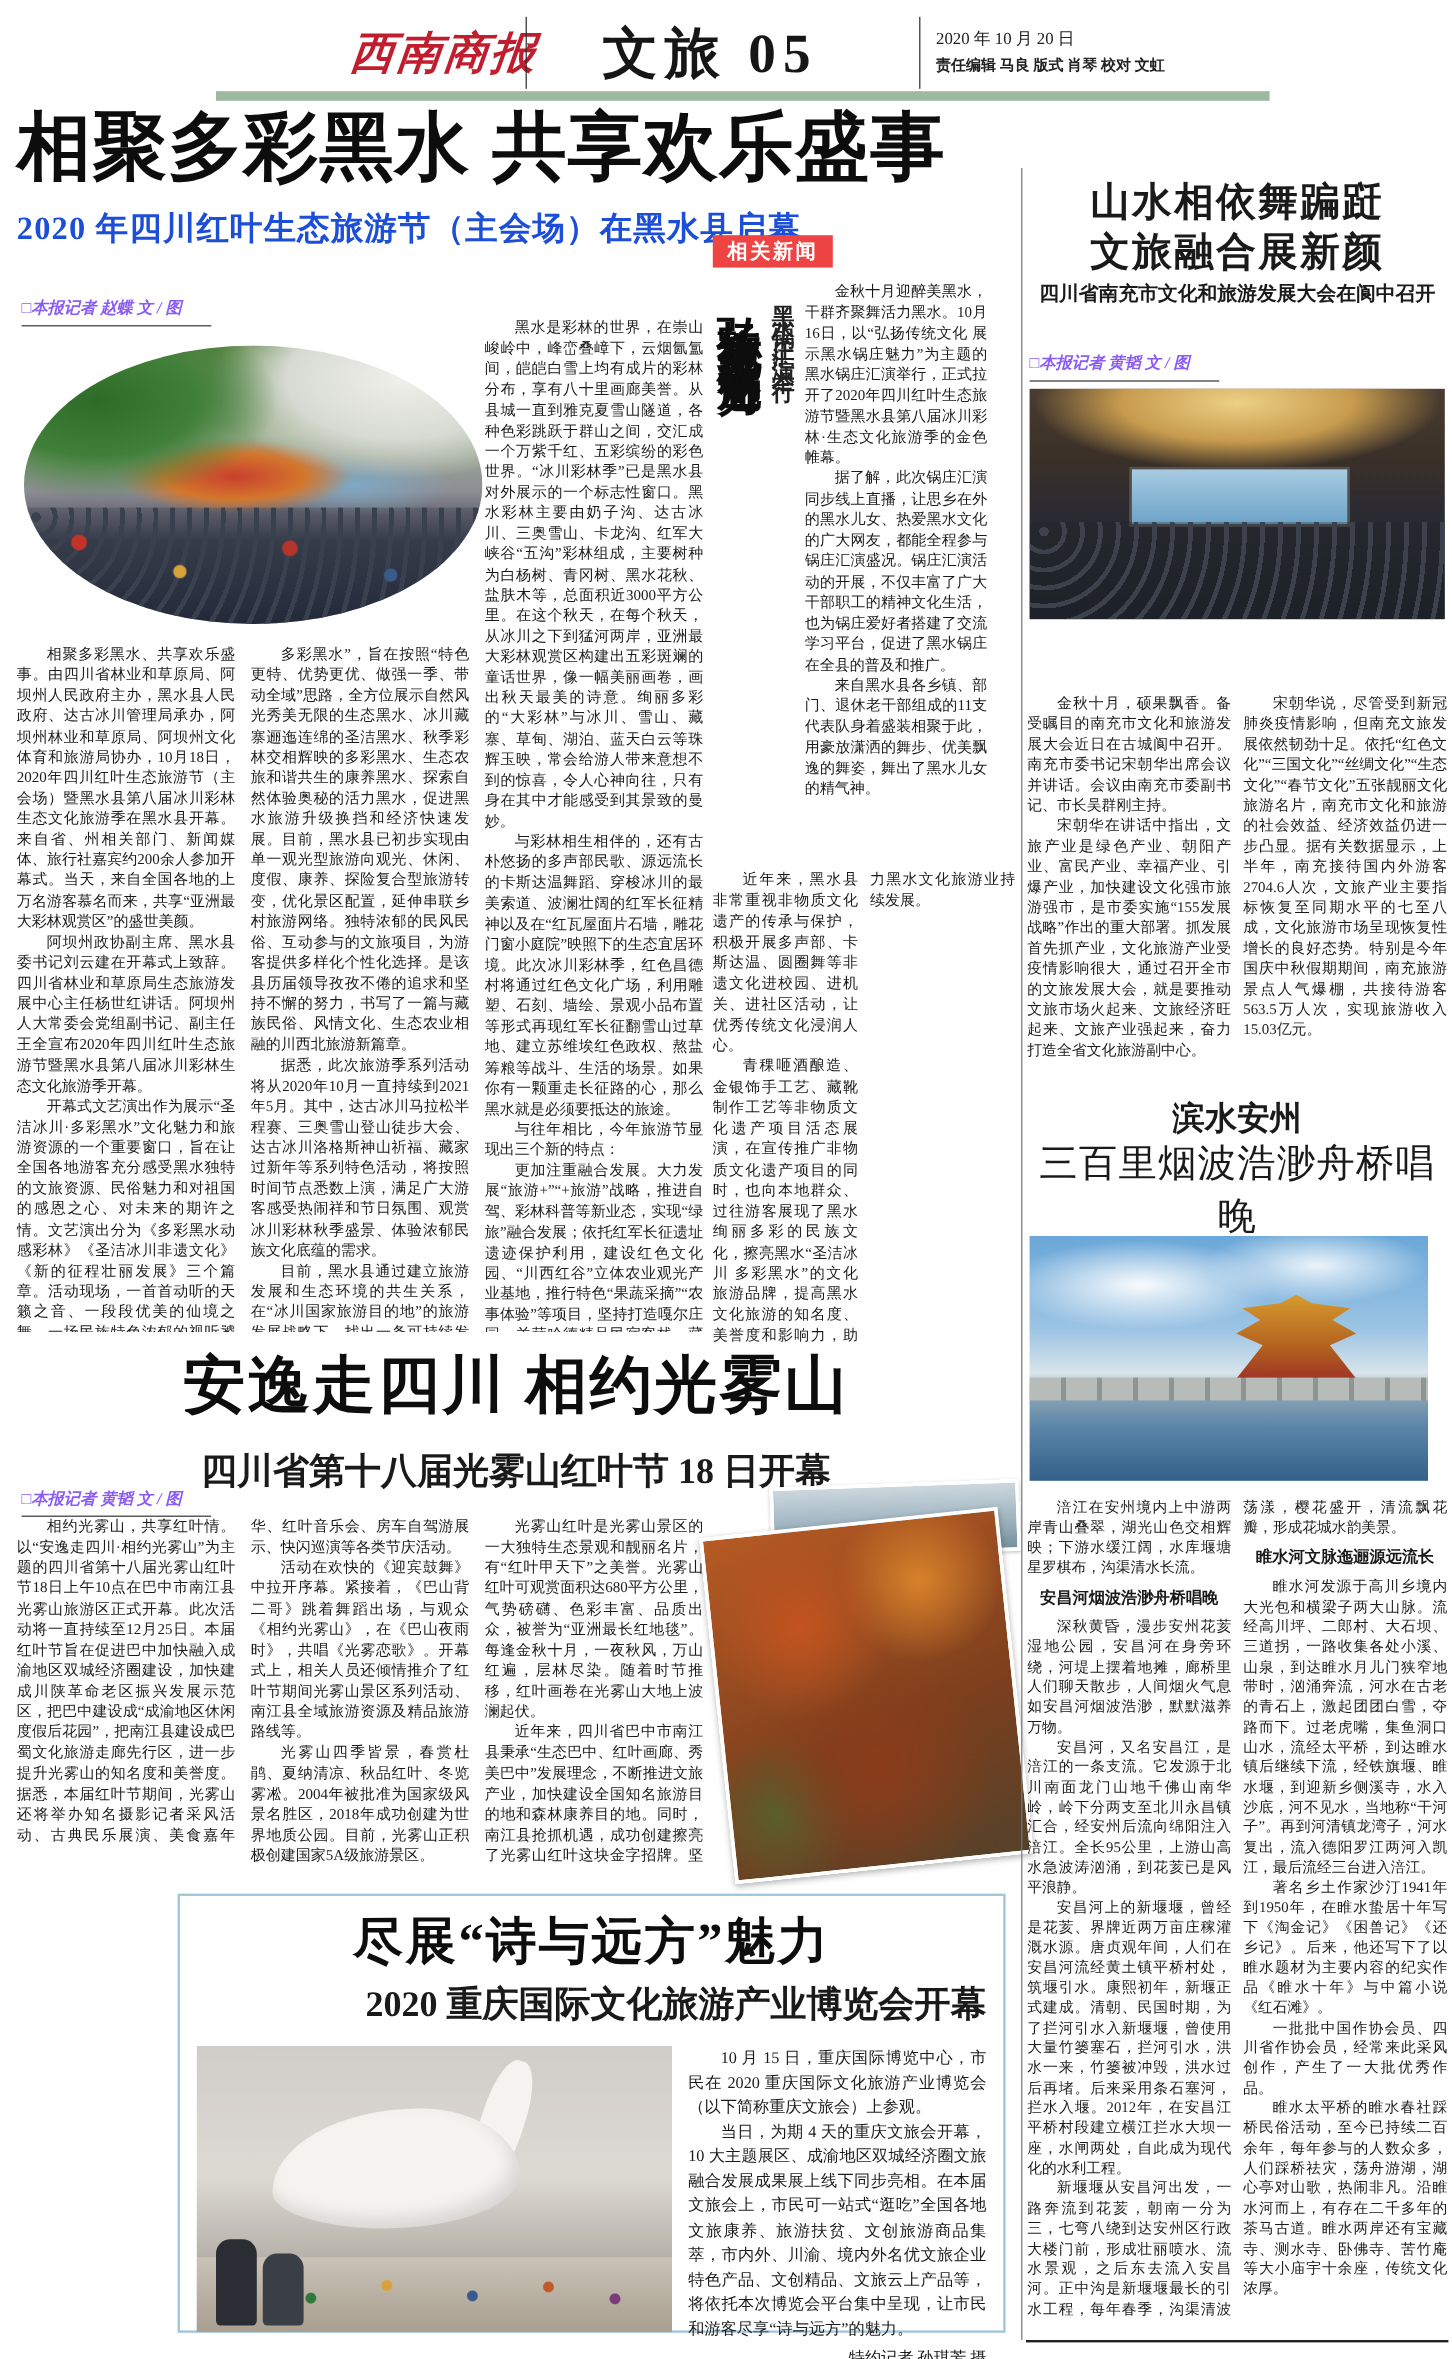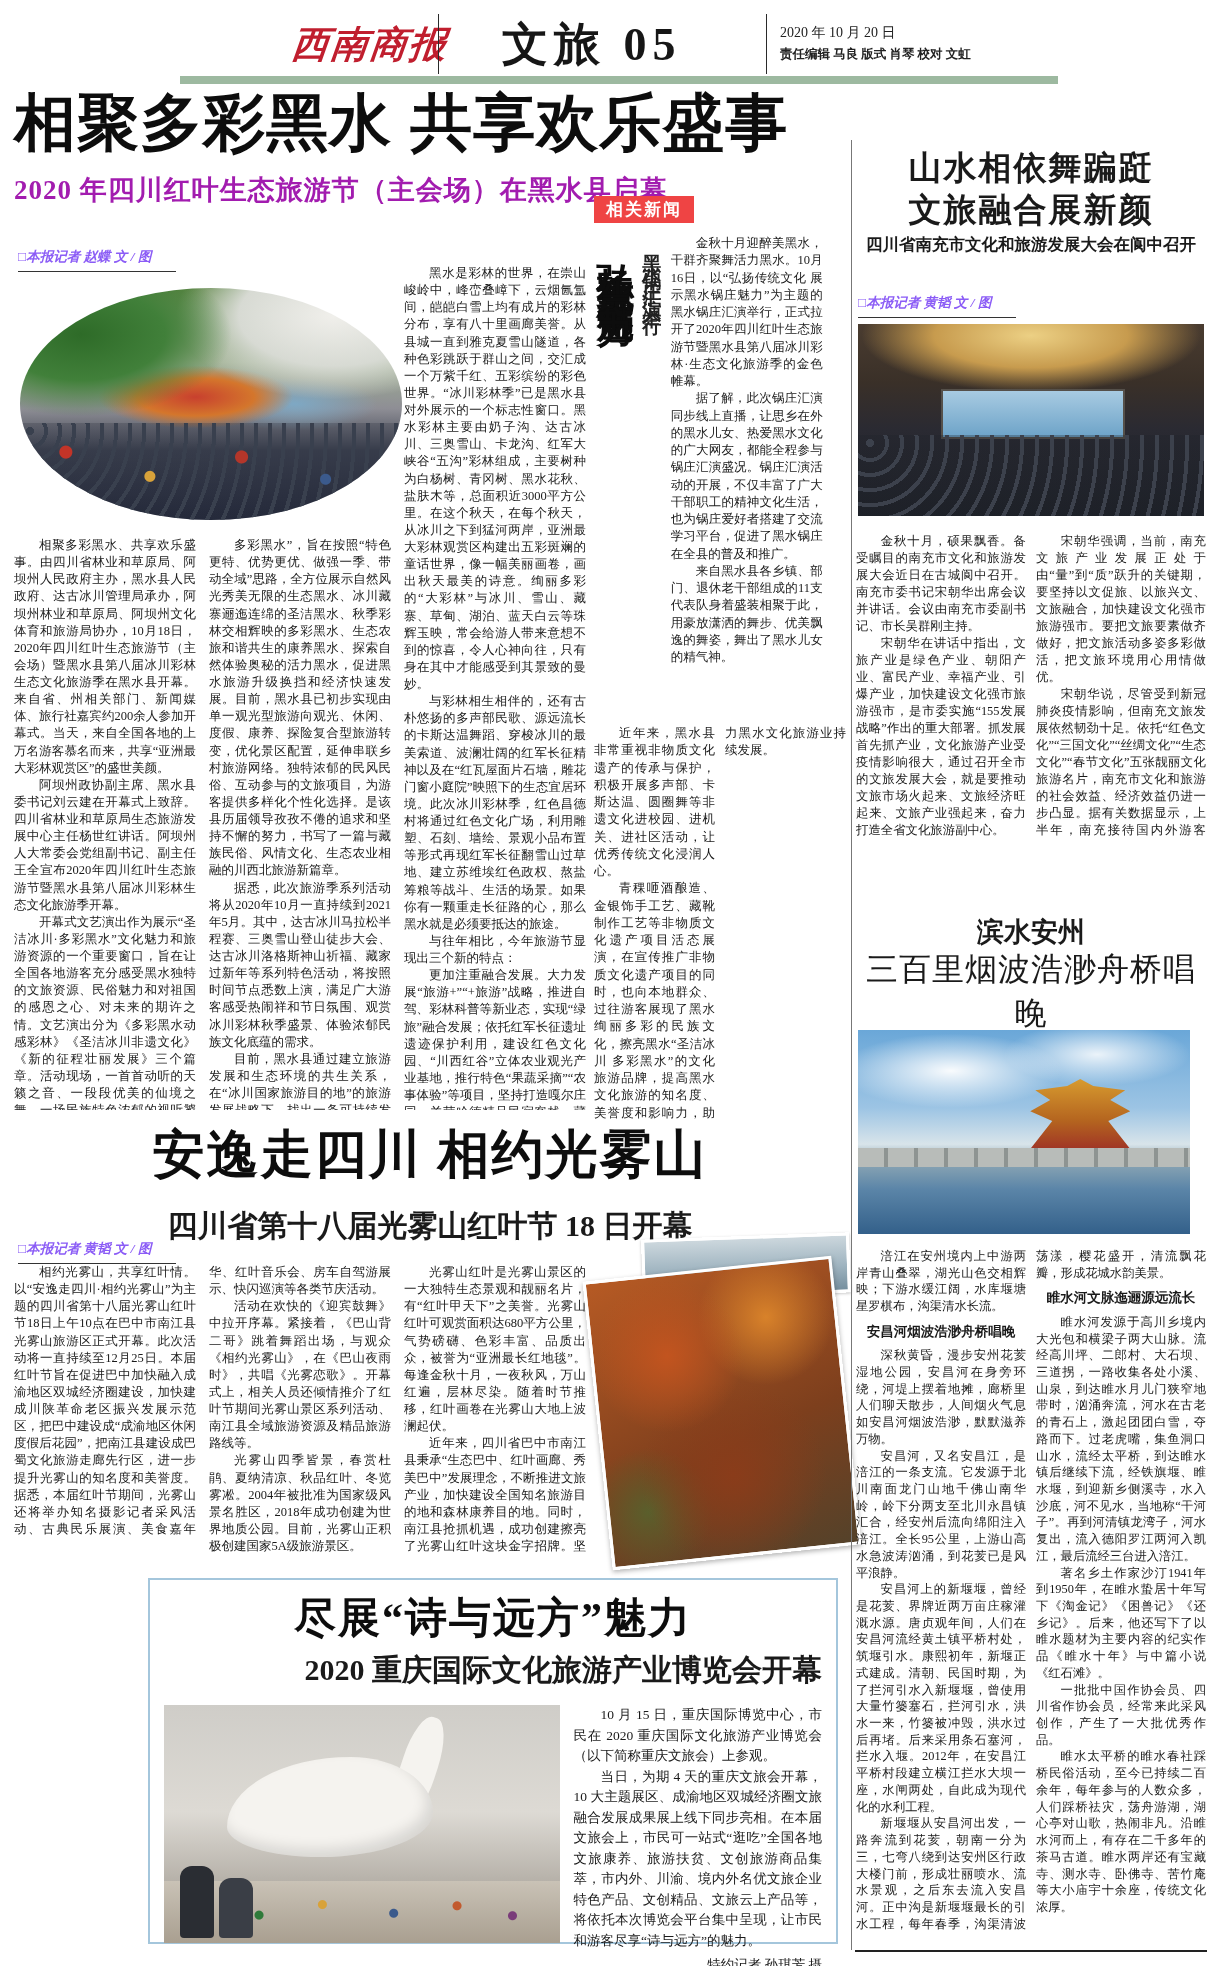--- a/index.html
+++ b/index.html
@@ -23,21 +23,21 @@
   
   .bp { margin:0; text-indent:2em; text-align:justify; }
   .byline { font-size:13.5px; font-style:italic; font-weight:bold; color:#8b5cf6;
     border-bottom:1.5px solid #333; padding-bottom:5px; }
   .colsub { margin:8px 0 6px; text-indent:0; text-align:center; font-weight:bold; font-size:13.5px; }
   .credit { margin:4px 0 0; text-indent:0; text-align:right; }
 
   
   .main-headline { left:14px; top:90px; width:840px; font-size:62px; line-height:1.05; font-weight:900;
     font-family:"Liberation Sans","DejaVu Sans",sans-serif; letter-spacing:1px; color:#0d0d0d; white-space:nowrap; }
-  .main-subhead { left:14px; top:172px; font-size:27px; font-weight:bold; letter-spacing:1px; color:#a21caf; }
+  .main-subhead { left:14px; top:172px; font-size:27px; font-weight:bold; letter-spacing:1px; color:#1d4ed8; }
   .main-byline { left:18px; top:248px; width:158px; }
   .festival-photo { left:20px; top:288px; width:382px; height:232px; border-radius:50%; overflow:hidden;
     background:
       radial-gradient(ellipse 58% 52% at 16% 20%, #2e6b28 0%, #41803a 38%, rgba(65,128,58,0) 68%),
       radial-gradient(ellipse 55% 48% at 82% 12%, #f0efeb 0%, #d7dad3 45%, rgba(215,218,211,0) 75%),
       radial-gradient(ellipse 34% 18% at 46% 47%, #c8402e 0%, #d4762c 45%, rgba(212,118,44,0) 75%),
       radial-gradient(ellipse 30% 16% at 72% 50%, #7ea8c4 0%, rgba(126,168,196,0) 72%),
       linear-gradient(180deg, #57823f 0%, #9fb092 32%, #8e8e95 52%, #3c4150 70%, #23283a 100%);
   }
   .festival-crowd { position:absolute; left:0; bottom:0; width:100%; height:42%;
@@ -117,21 +117,21 @@
   .ra1-sub { left:856px; top:234px; width:350px; text-align:center; font-size:16.5px; font-weight:bold; }
   .ra1-byline { left:858px; top:294px; width:158px; }
   .conference-photo { left:858px; top:324px; width:346px; height:192px; position:absolute; overflow:hidden;
     background:
       radial-gradient(ellipse 70% 42% at 50% 6%, #ecd084 0%, #c79b4e 40%, rgba(60,48,38,0) 70%),
       linear-gradient(180deg,#4a3c30 0%,#3a3028 30%,#2a2a32 55%,#1d2027 100%); }
   .conf-screen { position:absolute; left:24%; top:34%; width:52%; height:24%;
     background:linear-gradient(180deg,#a8cbe2 0%,#6da3c8 100%); border:2px solid #55504a; }
   .conf-audience { position:absolute; left:0; bottom:0; width:100%; height:42%;
     background:repeating-radial-gradient(circle at 12px 8px, #3c414c 0 4px, rgba(30,34,42,.3) 4px 15px); }
-  .ra1-body { left:856px; top:533px; width:350px; height:318px; overflow:hidden;
+  .ra1-body { left:856px; top:578px; width:350px; height:318px; overflow:hidden;
     column-count:2; column-gap:10px; column-fill:auto; font-size:12.4px; line-height:1.37; }
   .ra2-kicker { left:856px; top:914px; width:350px; text-align:center; font-size:27px; font-weight:bold; }
   .ra2-headline { left:856px; top:948px; width:350px; text-align:center; font-size:32px; font-weight:400; letter-spacing:1px; }
   .bridge-photo { left:858px; top:1030px; width:332px; height:204px; position:absolute; overflow:hidden;
     background:
       radial-gradient(ellipse 48% 26% at 28% 20%, rgba(255,255,255,.95) 0%, rgba(255,255,255,0) 70%),
       radial-gradient(ellipse 40% 22% at 72% 12%, rgba(255,255,255,.85) 0%, rgba(255,255,255,0) 70%),
       linear-gradient(180deg,#6aa7d8 0%,#9cc4e4 38%,#d8e4ea 56%,#8fa8b5 64%,#5b85a8 78%,#33608a 100%); }
   .pavilion { position:absolute; right:18%; top:24%; width:100px; height:70px;
     background:linear-gradient(180deg,#d79b2f 0%,#b4641f 60%,#a03526 100%);
@@ -238,21 +238,20 @@
   <div class="abs ra1-h1">山水相依舞蹁跹</div>
   <div class="abs ra1-sub">四川省南充市文化和旅游发展大会在阆中召开</div>
   <div class="abs byline ra1-byline">□本报记者 黄韬 文 / 图</div>
   <div class="conference-photo">
     <div class="conf-screen"></div>
     <div class="conf-audience"></div>
   </div>
   <div class="abs ra1-body">
       <p class="bp">金秋十月，硕果飘香。备受瞩目的南充市文化和旅游发展大会近日在古城阆中召开。南充市委书记宋朝华出席会议并讲话。会议由南充市委副书记、市长吴群刚主持。</p>
       <p class="bp">宋朝华在讲话中指出，文旅产业是绿色产业、朝阳产业、富民产业、幸福产业、引爆产业，加快建设文化强市旅游强市，是市委实施“155发展战略”作出的重大部署。抓发展首先抓产业，文化旅游产业受疫情影响很大，通过召开全市的文旅发展大会，就是要推动文旅市场火起来、文旅经济旺起来、文旅产业强起来，奋力打造全省文化旅游副中心。</p>
-      <p class="bp">宋朝华强调，当前，南充文旅产业发展正处于由“量”到“质”跃升的关键期，要坚持以文促旅、以旅兴文、文旅融合，加快建设文化强市旅游强市。要把文旅要素做齐做好，把文旅活动多姿多彩做活，把文旅环境用心用情做优。</p>
       <p class="bp">宋朝华说，尽管受到新冠肺炎疫情影响，但南充文旅发展依然韧劲十足。依托“红色文化”“三国文化”“丝绸文化”“生态文化”“春节文化”五张靓丽文化旅游名片，南充市文化和旅游的社会效益、经济效益仍进一步凸显。据有关数据显示，上半年，南充接待国内外游客2704.6人次，文旅产业主要指标恢复至同期水平的七至八成，文化旅游市场呈现恢复性增长的良好态势。特别是今年国庆中秋假期期间，南充旅游景点人气爆棚，共接待游客563.5万人次，实现旅游收入15.03亿元。</p>
     </div>
 
   <div class="abs ra2-kicker">滨水安州</div>
   <div class="abs ra2-headline">三百里烟波浩渺舟桥唱晚</div>
   <div class="bridge-photo">
     <div class="pavilion"></div>
     <div class="bridge-deck"></div>
   </div>
   <div class="abs ra2-body">

